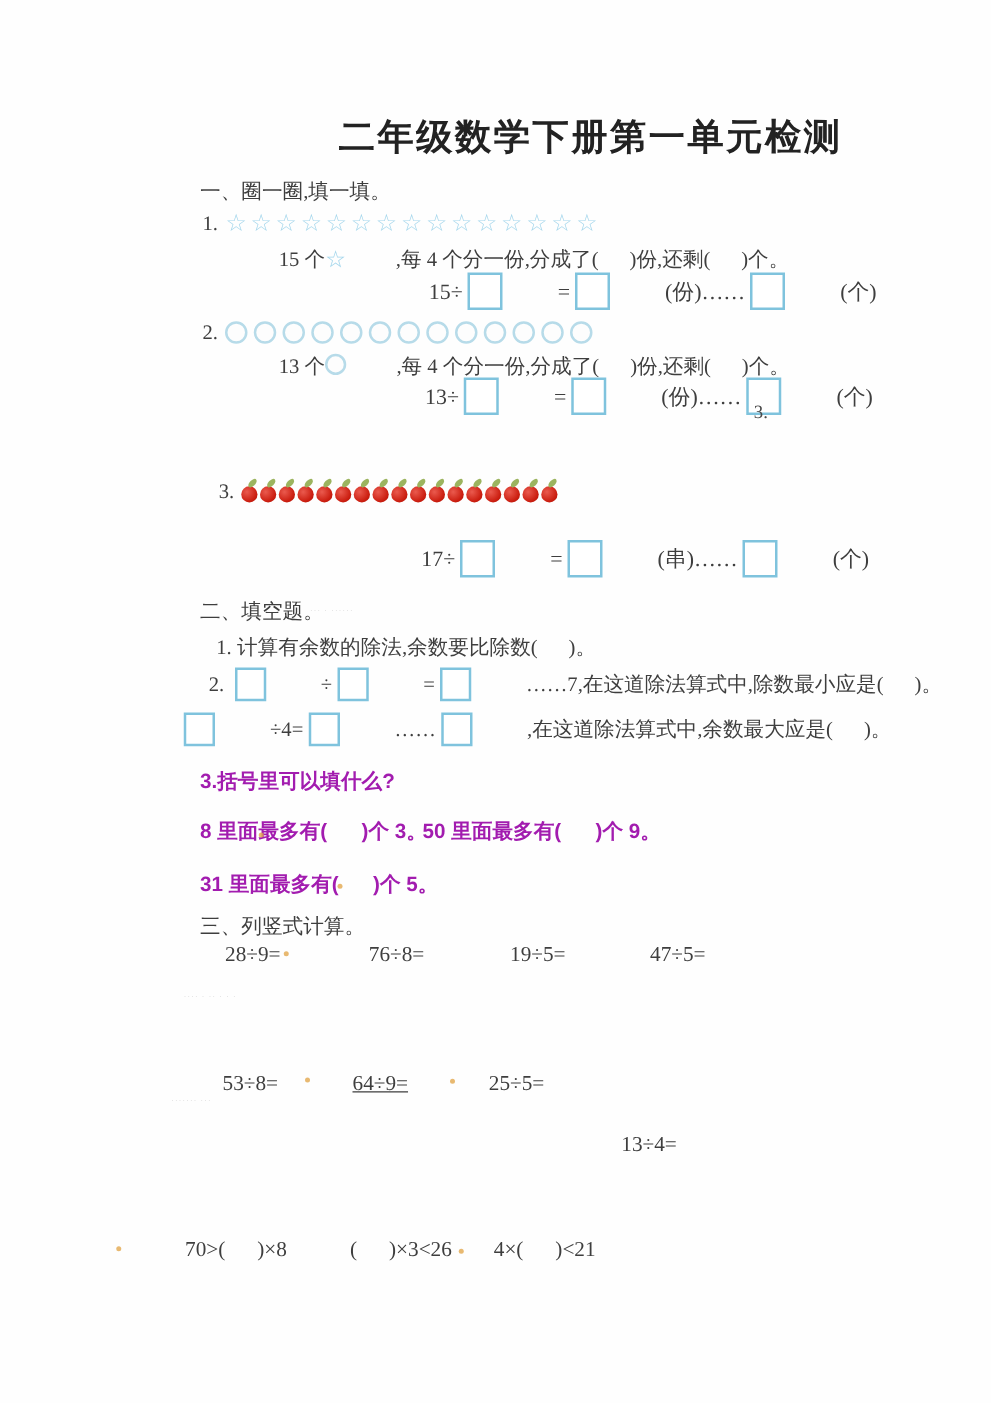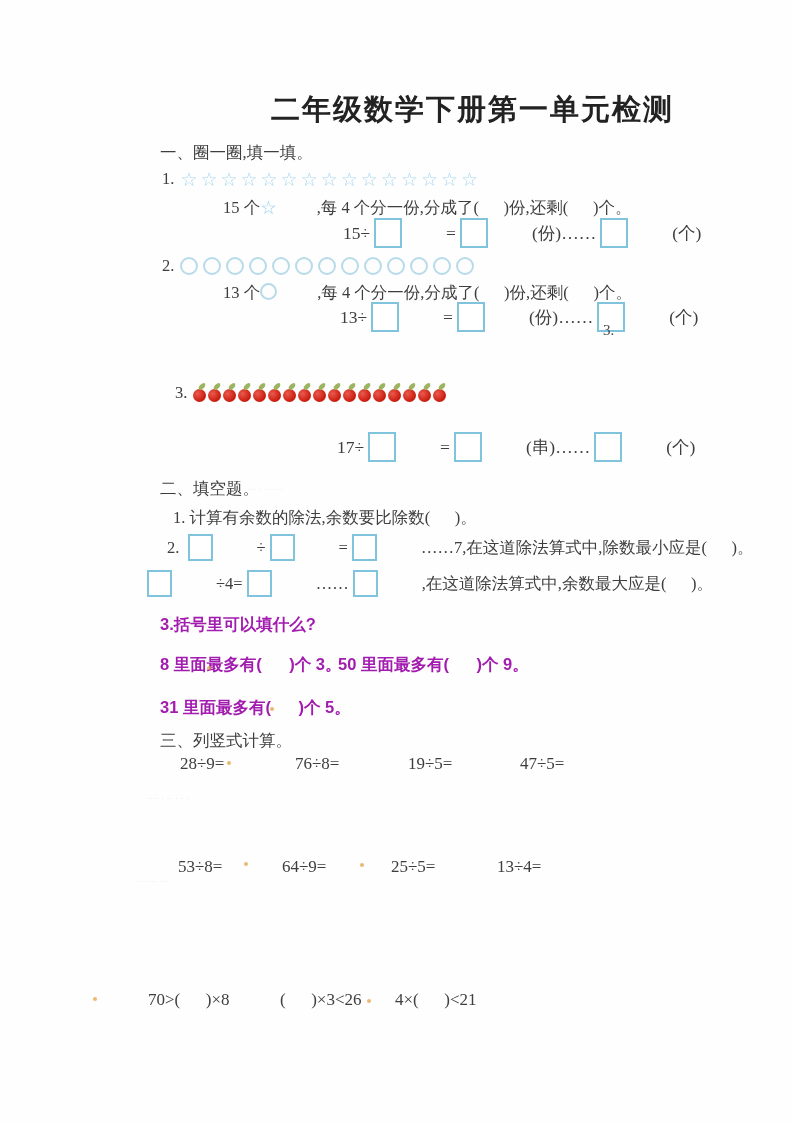--- a/index.html
+++ b/index.html
@@ -182,23 +182,23 @@
   <div class="line sans t" style="left:298px; top:654px;">50 里面最多有(      )个 9。</div>
   <div class="line sans t" style="left:120px; top:697px;">31 里面最多有(      )个 5。</div>
 
   <div class="heading t" style="left:120px; top:730px;text-align:center;">三、列竖式计算。</div>
   <div class="divprob t" style="left:140px; top:754px;">28÷9=</div>
   <div class="divprob t" style="left:255px; top:754px;">76÷8=</div>
   <div class="divprob t" style="left:368px; top:754px;">19÷5=</div>
   <div class="divprob t" style="left:480px; top:754px;">47÷5=</div>
   <div class="smudge t" style="left:107px; top:797px;">˙˙˙˙ ˙ ˙˙ ˙ ˙ ˙</div>
   <div class="divprob t" style="left:138px; top:857px;">53÷8=</div>
-  <div class="divprob t" style="left:242px; top:857px;">64÷9=</div>
+  <div class="divprob t" style="left:242px; top:857px;text-decoration:underline;">64÷9=</div>
   <div class="divprob t" style="left:351px; top:857px;">25÷5=</div>
-  <div class="divprob t" style="left:457px; top:857px;text-align:right;">13÷4=</div>
+  <div class="divprob t" style="left:457px; top:906px;text-align:right;">13÷4=</div>
   <div class="smudge t" style="left:97px; top:880px;">˙˙˙˙˙˙˙ ˙˙˙</div>
 
   <div class="divprob t" style="left:108px; top:990px;">70&gt;(      )×8</div>
   <div class="divprob t" style="left:240px; top:990px;">(      )×3&lt;26</div>
   <div class="divprob t" style="left:355px; top:990px;">4×(      )&lt;21</div>
 
   <div class="speck" style="left:207px; top:666px;"></div>
   <div class="speck" style="left:270px; top:707px;"></div>
   <div class="speck" style="left:227px; top:761px;"></div>
   <div class="speck" style="left:244px; top:862px;"></div>

